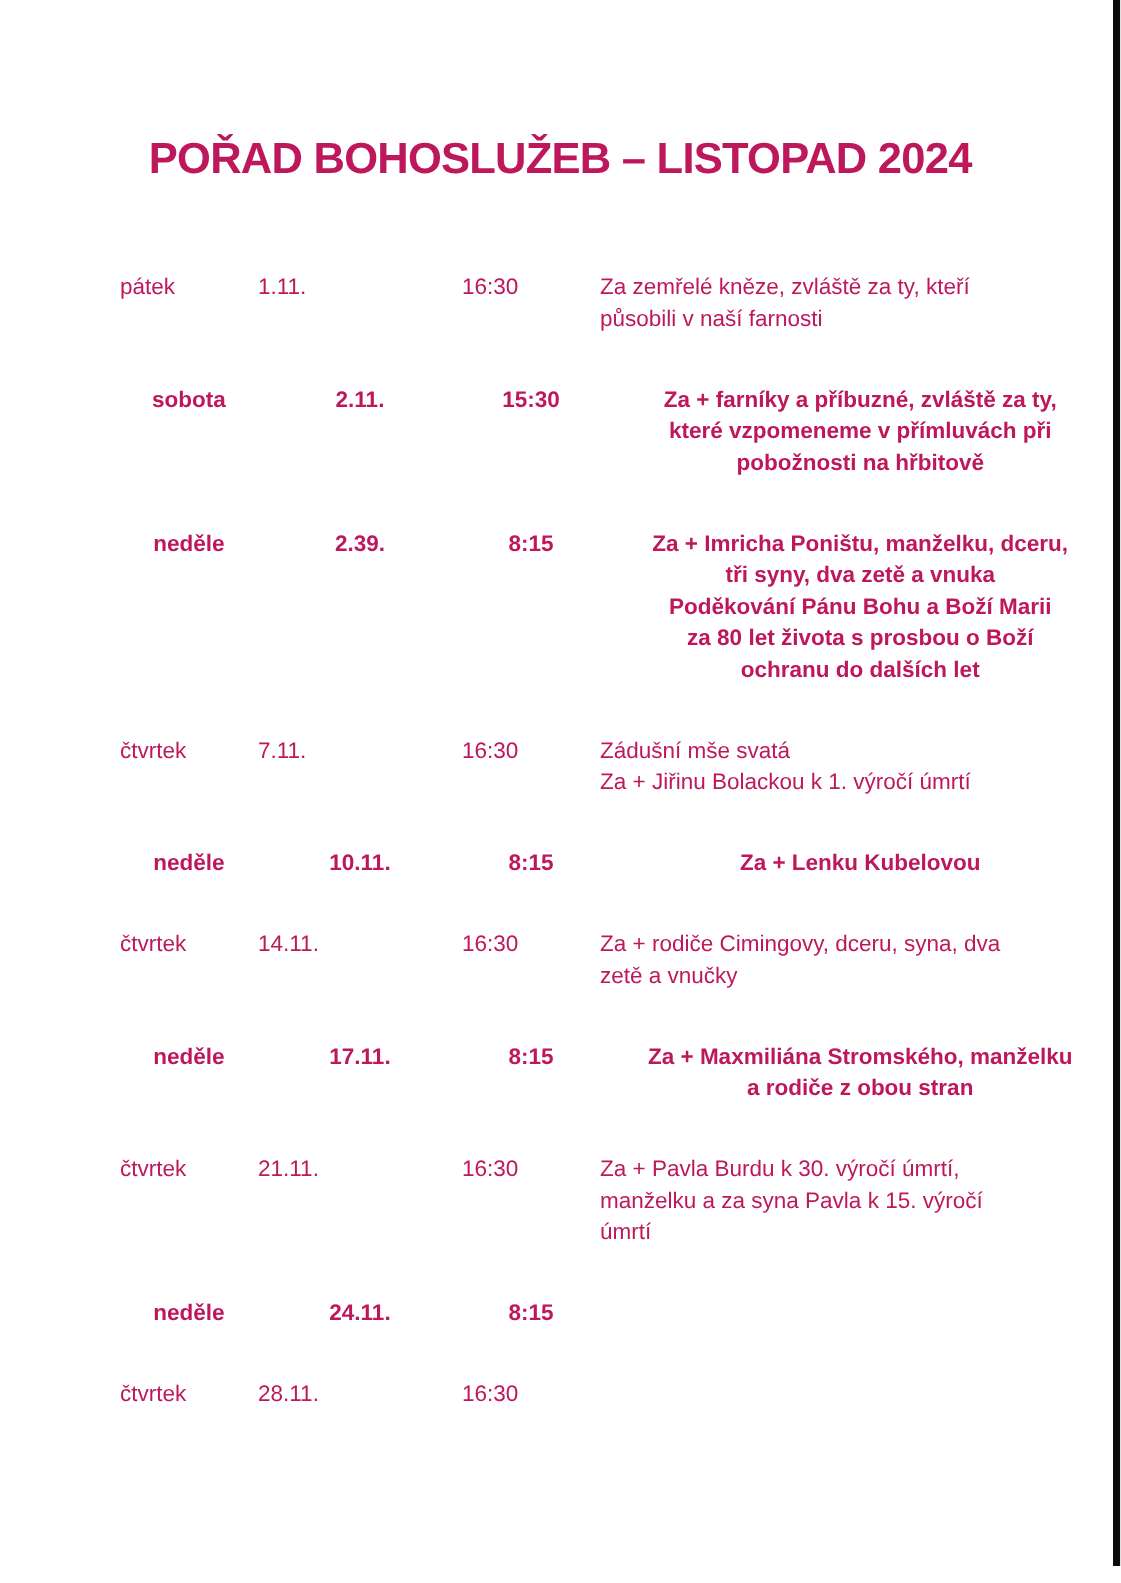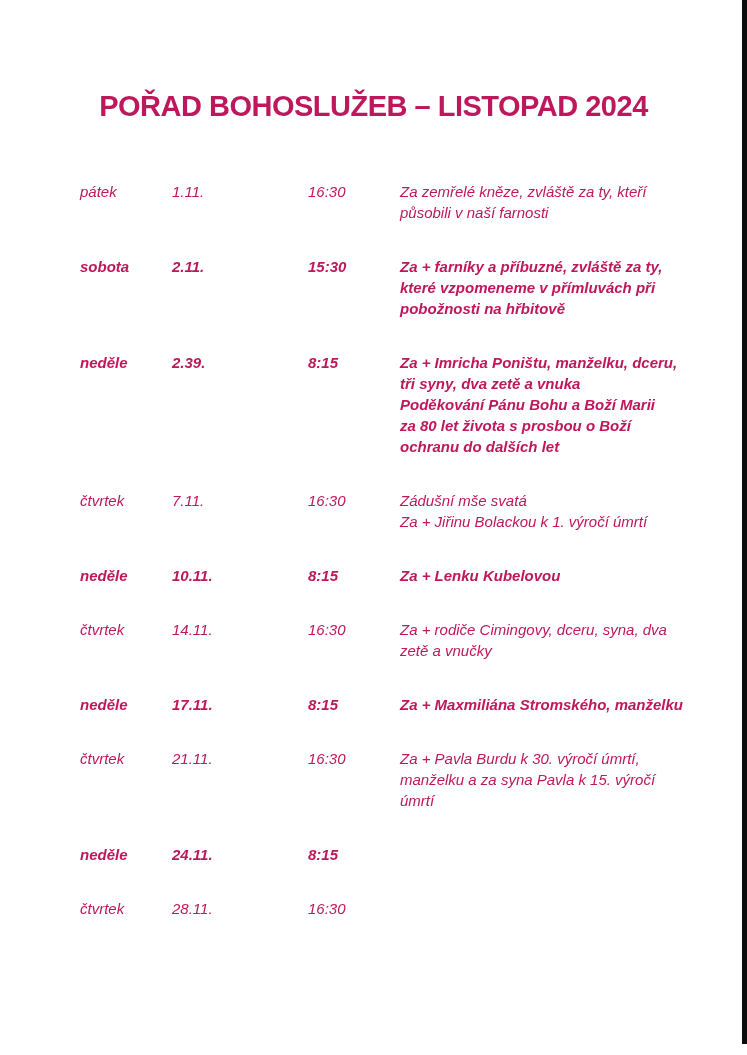--- a/index.html
+++ b/index.html
@@ -26,31 +26,30 @@
     margin: 0;
     text-align: center;
     font-size: 29px;
     line-height: 36px;
     font-weight: 700;
     letter-spacing: -0.5px;
     white-space: nowrap;
   }
   .schedule {
     margin: 57px 0 0 80px;
-    font-style: italic;
   }
   .row {
     display: grid;
     grid-template-columns: 92px 136px 92px auto;
     font-size: 15px;
     line-height: 21px;
     margin-bottom: 33px;
     font-weight: 400;
   }
-  .row.bold { font-weight: 700; }
+  .row.bold { font-weight: 700; text-align: center; }
   .cell { white-space: nowrap; }
   .desc .line { white-space: nowrap; }
 </style>
 </head>
 <body>
 
 <div class="page">
   <div class="edge-bar"></div>
 
   <h1 class="title">POŘAD BOHOSLUŽEB – LISTOPAD 2024</h1>
@@ -119,20 +118,21 @@
         <div class="line">zetě a vnučky</div>
       </div>
     </div>
 
     <div class="row bold">
       <div class="cell day">neděle</div>
       <div class="cell date">17.11.</div>
       <div class="cell time">8:15</div>
       <div class="cell desc">
         <div class="line">Za + Maxmiliána Stromského, manželku</div>
+        <div class="line">a rodiče z obou stran</div>
       </div>
     </div>
 
     <div class="row">
       <div class="cell day">čtvrtek</div>
       <div class="cell date">21.11.</div>
       <div class="cell time">16:30</div>
       <div class="cell desc">
         <div class="line">Za + Pavla Burdu k 30. výročí úmrtí,</div>
         <div class="line">manželku a za syna Pavla k 15. výročí</div>

